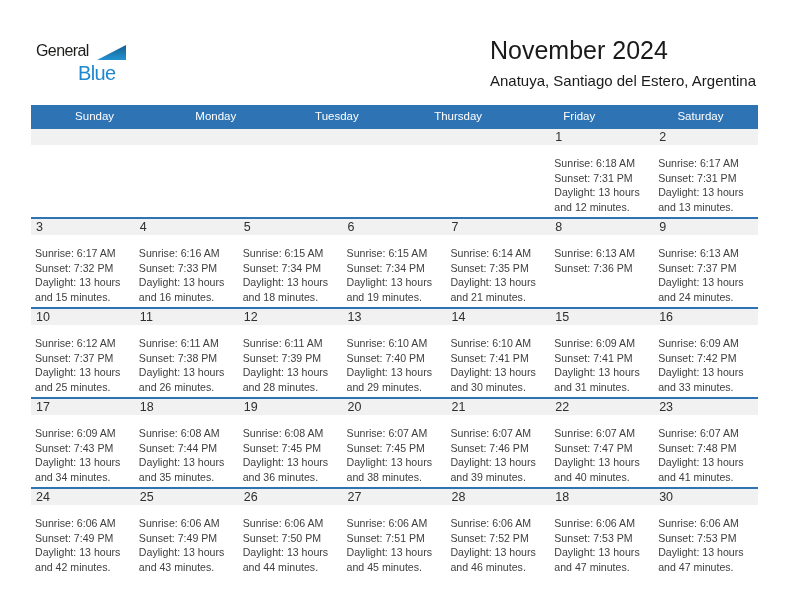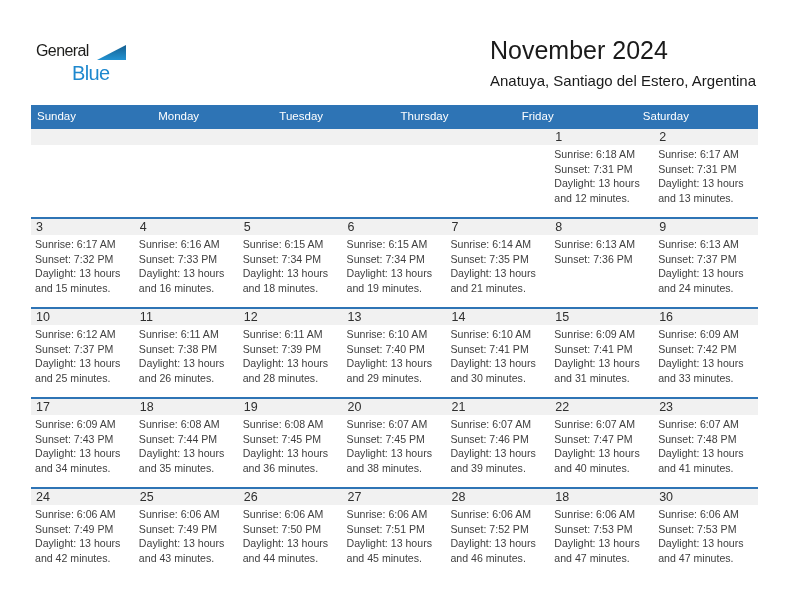--- a/index.html
+++ b/index.html
@@ -10,39 +10,39 @@
     position:relative;overflow:hidden;
   }
   
   .logo{position:absolute;left:36px;top:42px;width:130px;height:42px;}
   .logo-general{position:absolute;left:0;top:0;font-size:16px;color:#1d1d1b;letter-spacing:-0.6px;text-align:center;}
   .logo-triangle{
     position:absolute;left:61px;top:3px;width:29px;height:15px;
     background:linear-gradient(180deg,#155f90 0%,#2293d2 100%);
     clip-path:polygon(100% 0,100% 100%,0 100%);
   }
-  .logo-blue{position:absolute;left:36px;top:20px;font-size:20px;color:var(--logo-blue,#1e88ce);letter-spacing:-0.6px;}
+  .logo-blue{position:absolute;left:42px;top:20px;font-size:20px;color:var(--logo-blue,#1e88ce);letter-spacing:-0.6px;}
   
   .titles{position:absolute;right:36px;top:36px;text-align:left;}
   .title{margin:0;font-size:25px;font-weight:normal;color:#1a1a1a;}
   .subtitle{margin:7px 0 0;font-size:15px;font-weight:normal;color:#1a1a1a;}
   
   .calendar{position:absolute;left:31px;top:105px;width:727px;}
-  .weekday-row{display:flex;background:var(--accent,#2e74b5);height:22px;}
+  .weekday-row{display:flex;background:var(--accent,#2e74b5);height:22px;text-align:center;}
   .weekday-cell{
     flex:1 1 0;color:#ffffff;font-size:11.5px;line-height:22px;
     padding-left:6px;box-sizing:border-box;overflow:hidden;white-space:nowrap;
   }
   .week-row{display:flex;height:90px;border-top:2px solid var(--accent,#2e74b5);box-sizing:border-box;}
   .day-cell{flex:1 1 0;box-sizing:border-box;overflow:hidden;}
   .day-band{
     background:var(--band,#f1f1f1);height:16px;
     font-size:12.5px;line-height:16px;padding-left:5px;color:#2f2f2f;
   }
-  .day-text{font-size:10.6px;line-height:14.5px;color:#404040;padding:2px 6px 0 4px;}
+  .day-text{font-size:10.6px;line-height:14.5px;color:#404040;padding:11px 6px 0 4px;}
 </style>
 </head>
 <body style="--accent: #2e74b5; --band: #f1f1f1; --logo-blue: #1e88ce;">
 
 <div class="page">
 
   <div class="logo">
     <span class="logo-general">General</span>
     <span class="logo-triangle"></span>
     <span class="logo-blue">Blue</span>

